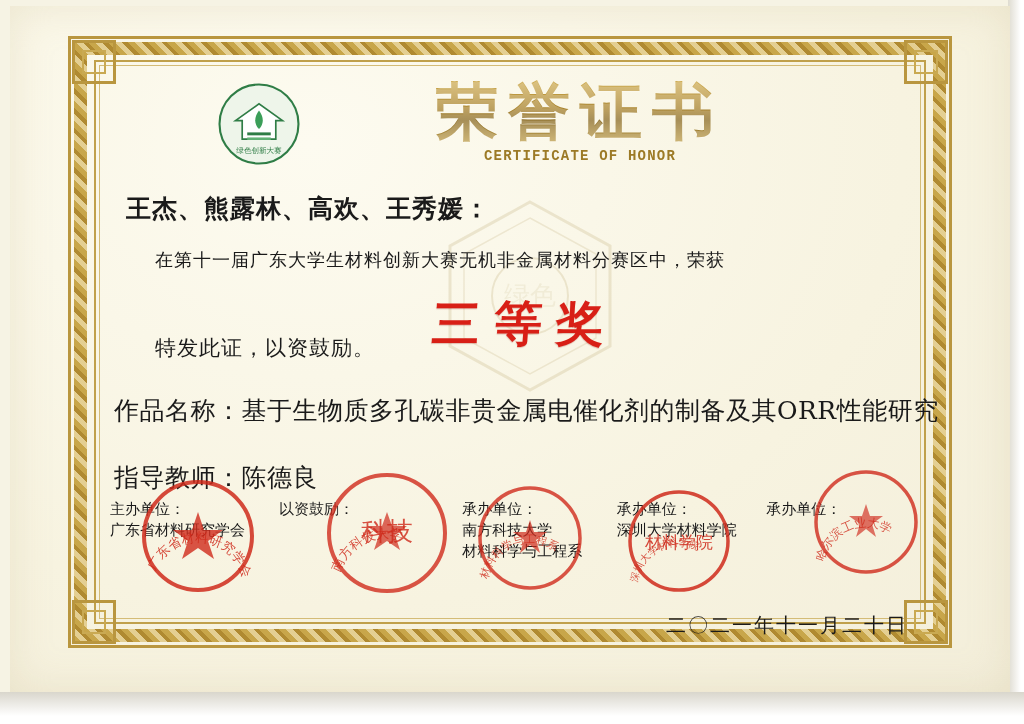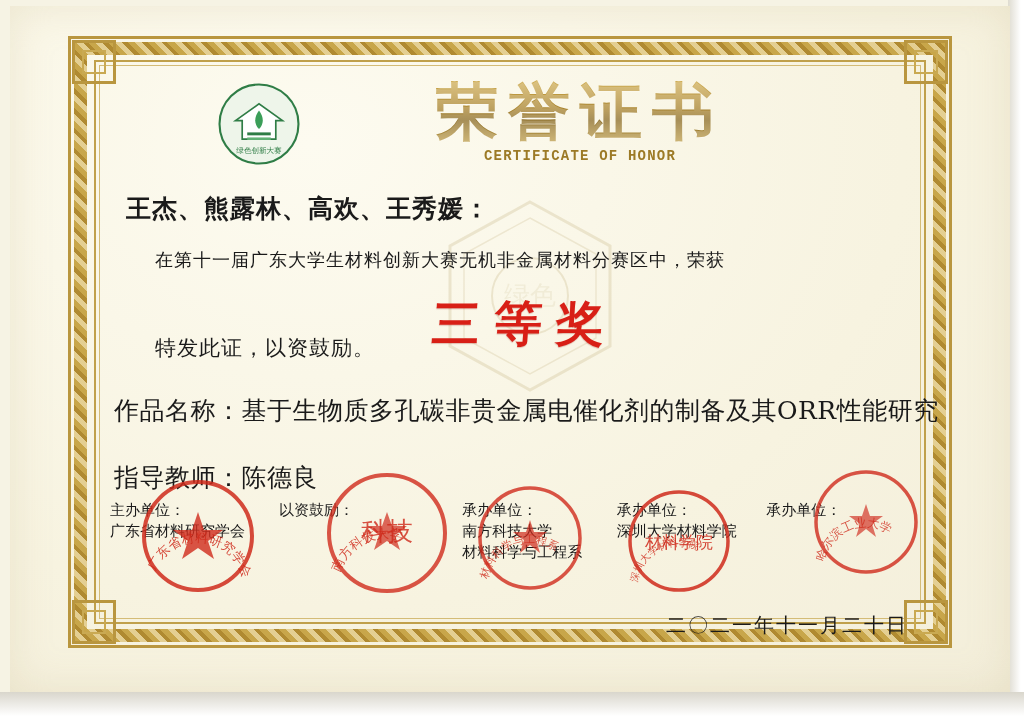--- a/index.html
+++ b/index.html
@@ -222,21 +222,21 @@
   
   .orgs {
     position: absolute;
     left: 100px;
     top: 494px;
     width: 830px;
     display: flex;
     justify-content: flex-start;
   }
   .org {
-    font-family: Liberation Serif, serif;
+    font-family: Liberation Mono, monospace;
     font-size: 15px;
     line-height: 21px;
     color: #1a1a1a;
     white-space: pre-line;
   }
   .org-0 { width: 175px; }
   .org-1 { width: 190px; }
   .org-2 { width: 160px; }
   .org-3 { width: 155px; }
   .org-4 { width: 180px; }

